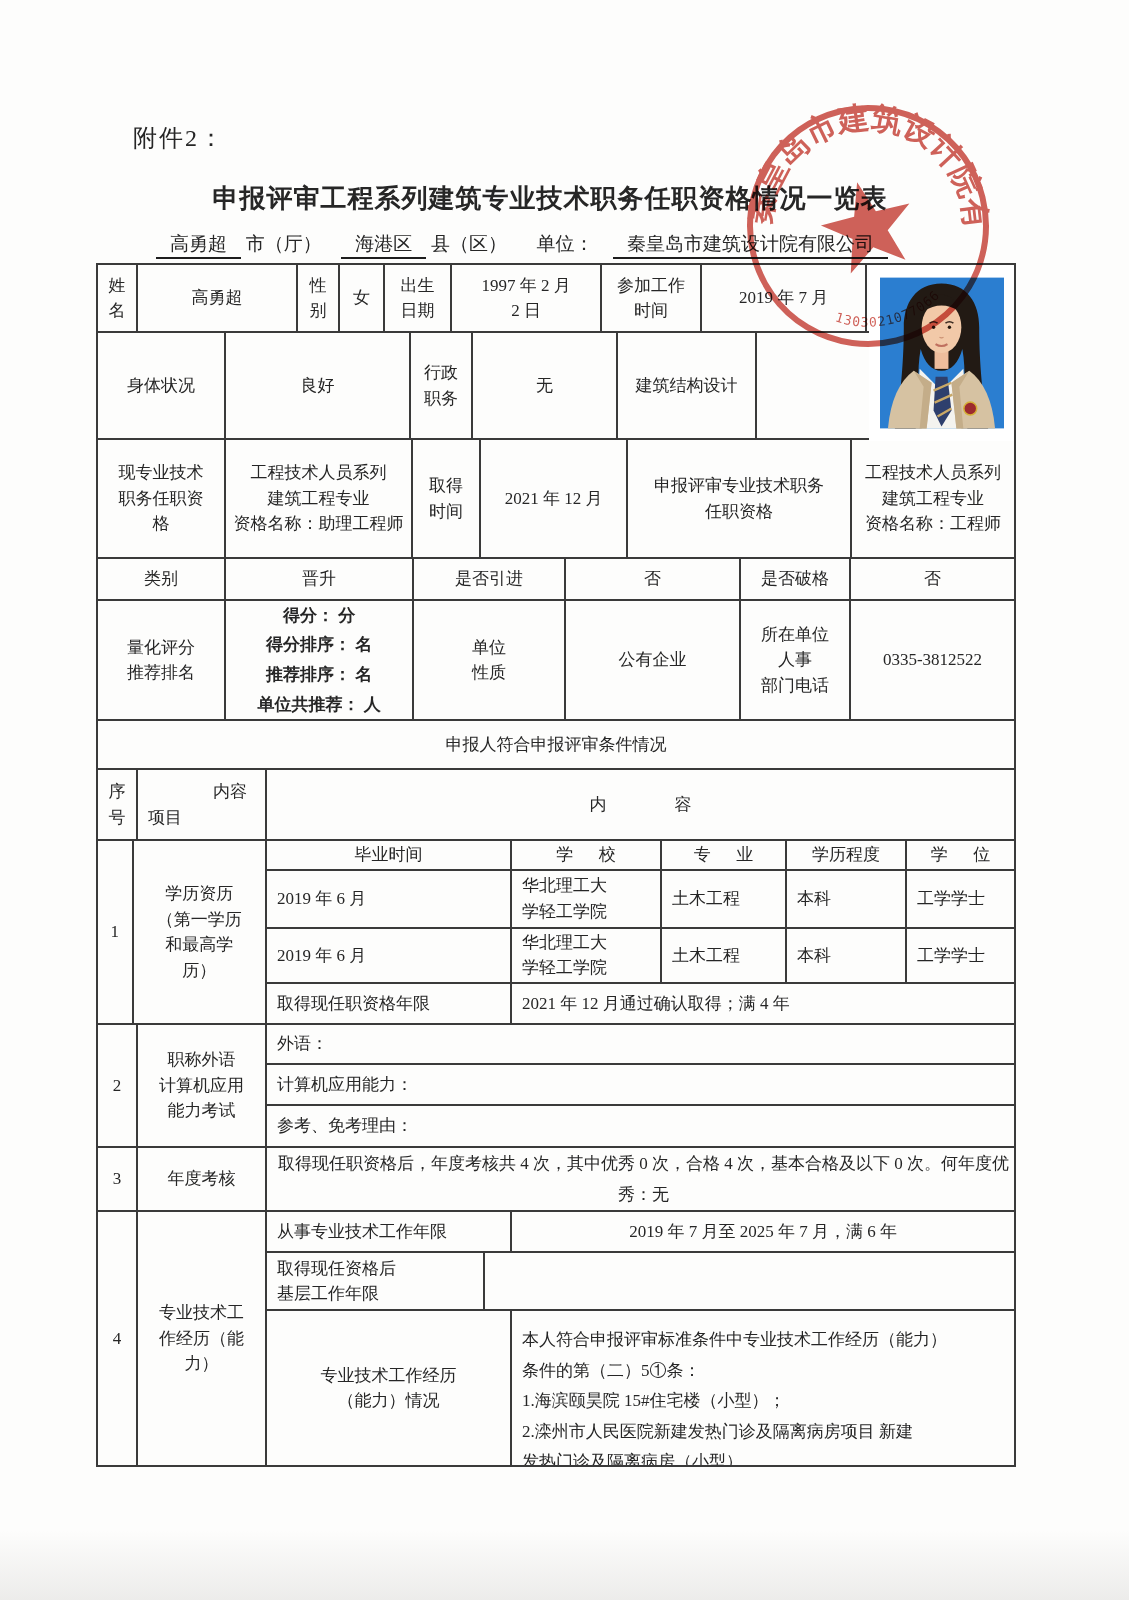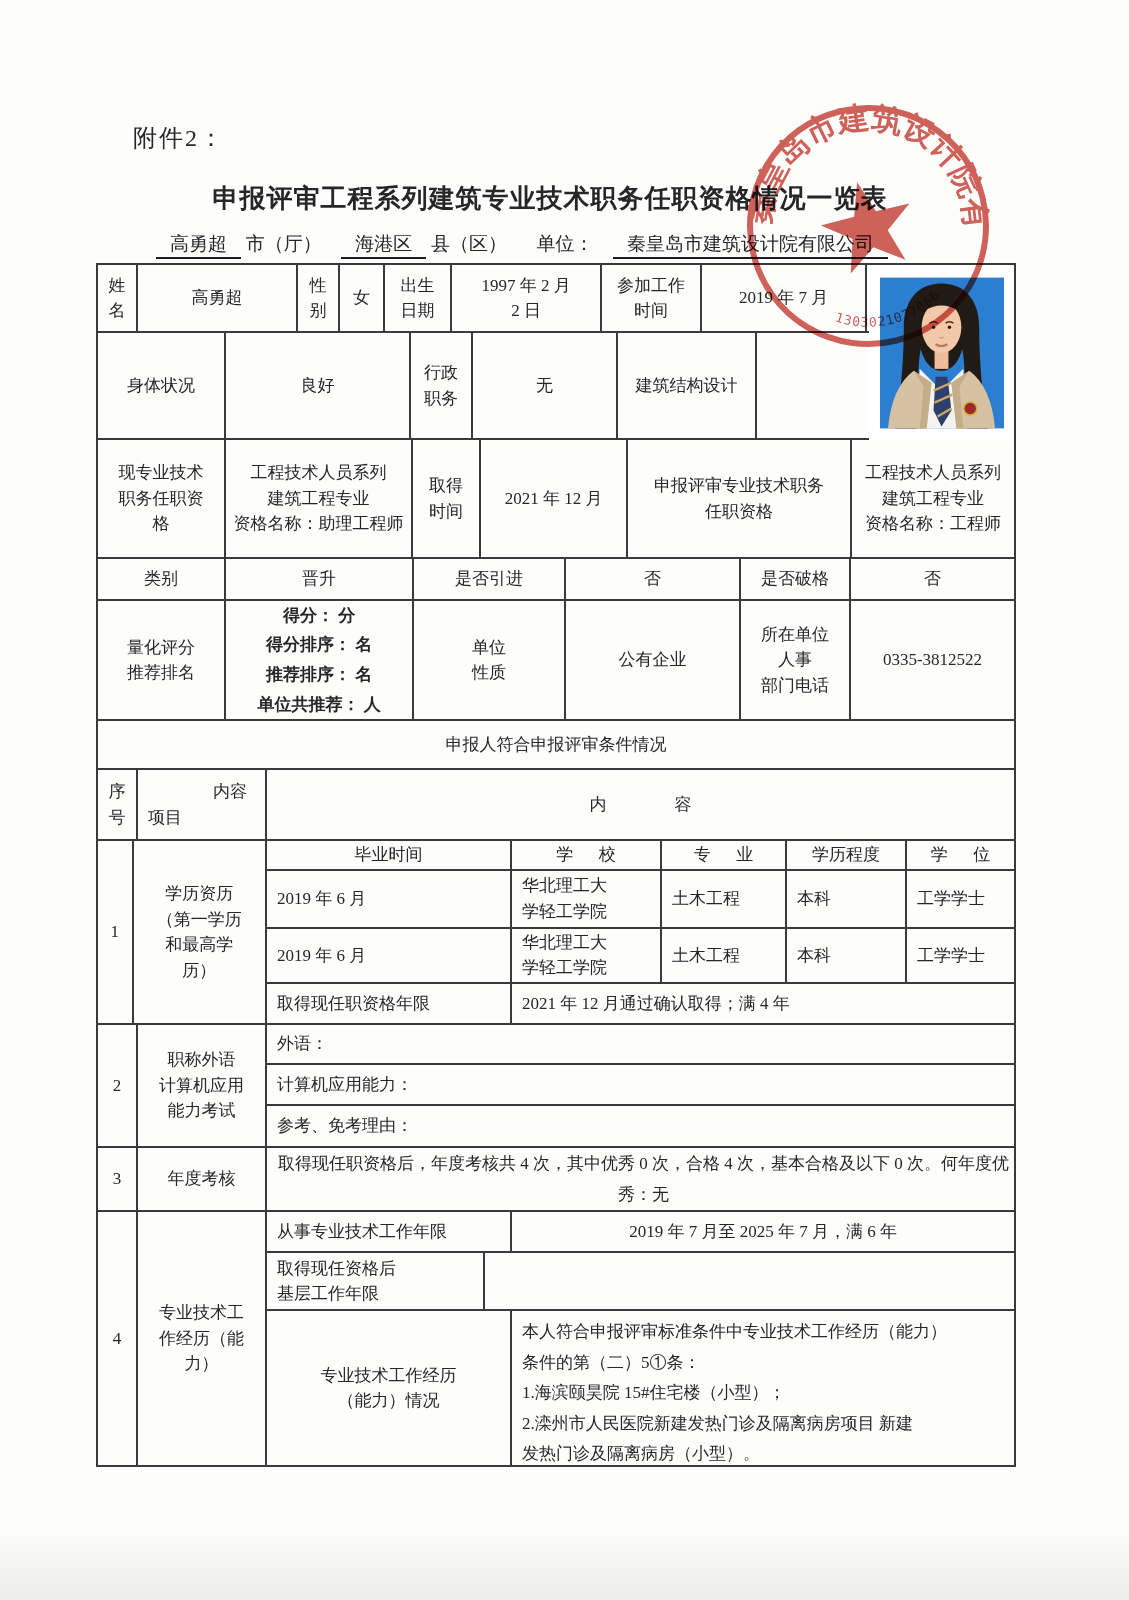--- a/index.html
+++ b/index.html
@@ -266,21 +266,21 @@
         <div class="tcell nb" style="width:502px">2019 年 7 月至 2025 年 7 月，满 6 年</div>
       </div>
       <div class="srow" style="height:58px">
         <div class="tcell pre left" style="width:218px">取得现任资格后
 基层工作年限</div>
         <div class="tcell nb" style="width:502px"></div>
       </div>
       <div class="srow last" style="height:154px">
         <div class="tcell pre" style="width:245px">专业技术工作经历
 （能力）情况</div>
-        <div class="tcell pre left nb exp-text" style="width:502px; align-items:flex-start; padding-top:6px;">本人符合申报评审标准条件中专业技术工作经历（能力）
+        <div class="tcell pre left nb exp-text" style="width:502px; align-items:flex-start; padding-top:14px;">本人符合申报评审标准条件中专业技术工作经历（能力）
 条件的第（二）5①条：
 1.海滨颐昊院 15#住宅楼（小型）；
 2.滦州市人民医院新建发热门诊及隔离病房项目 新建
 发热门诊及隔离病房（小型）。</div>
       </div>
     </div>
   </div>
 
 </div>
 

